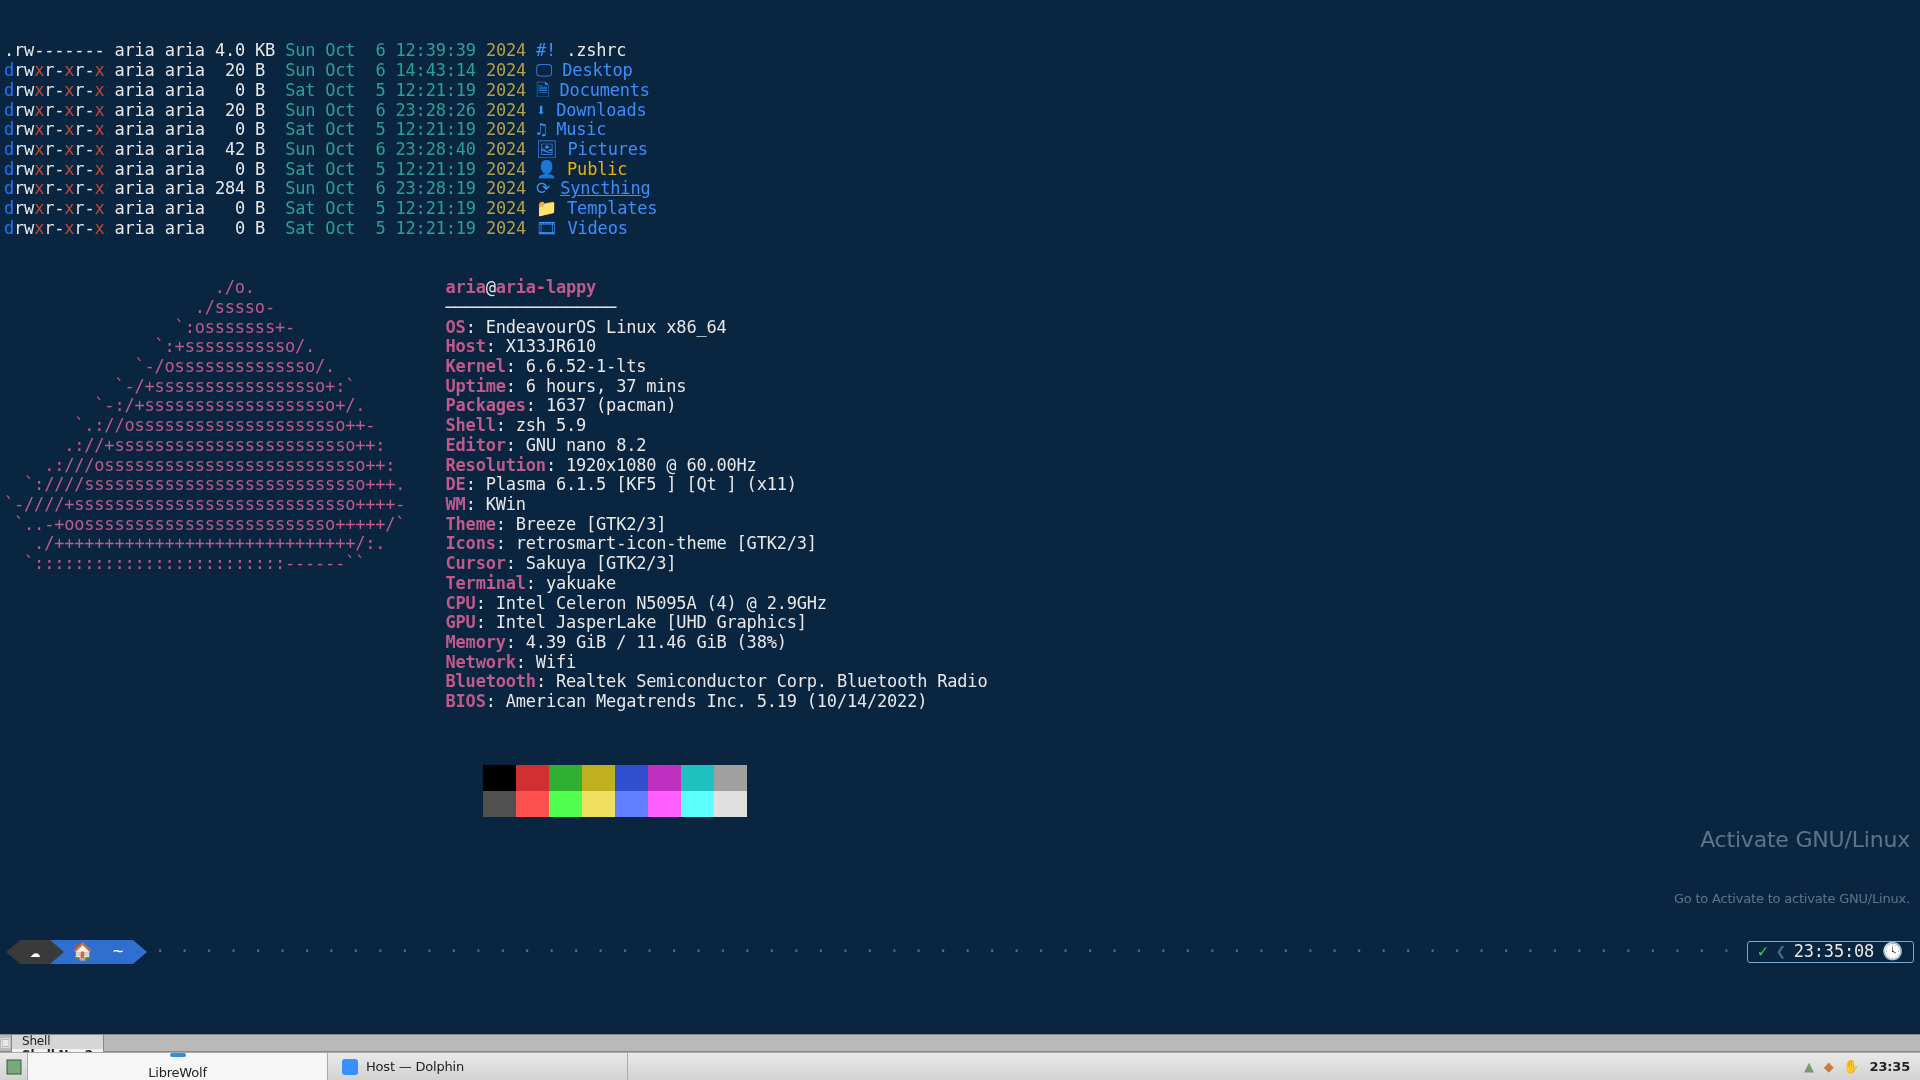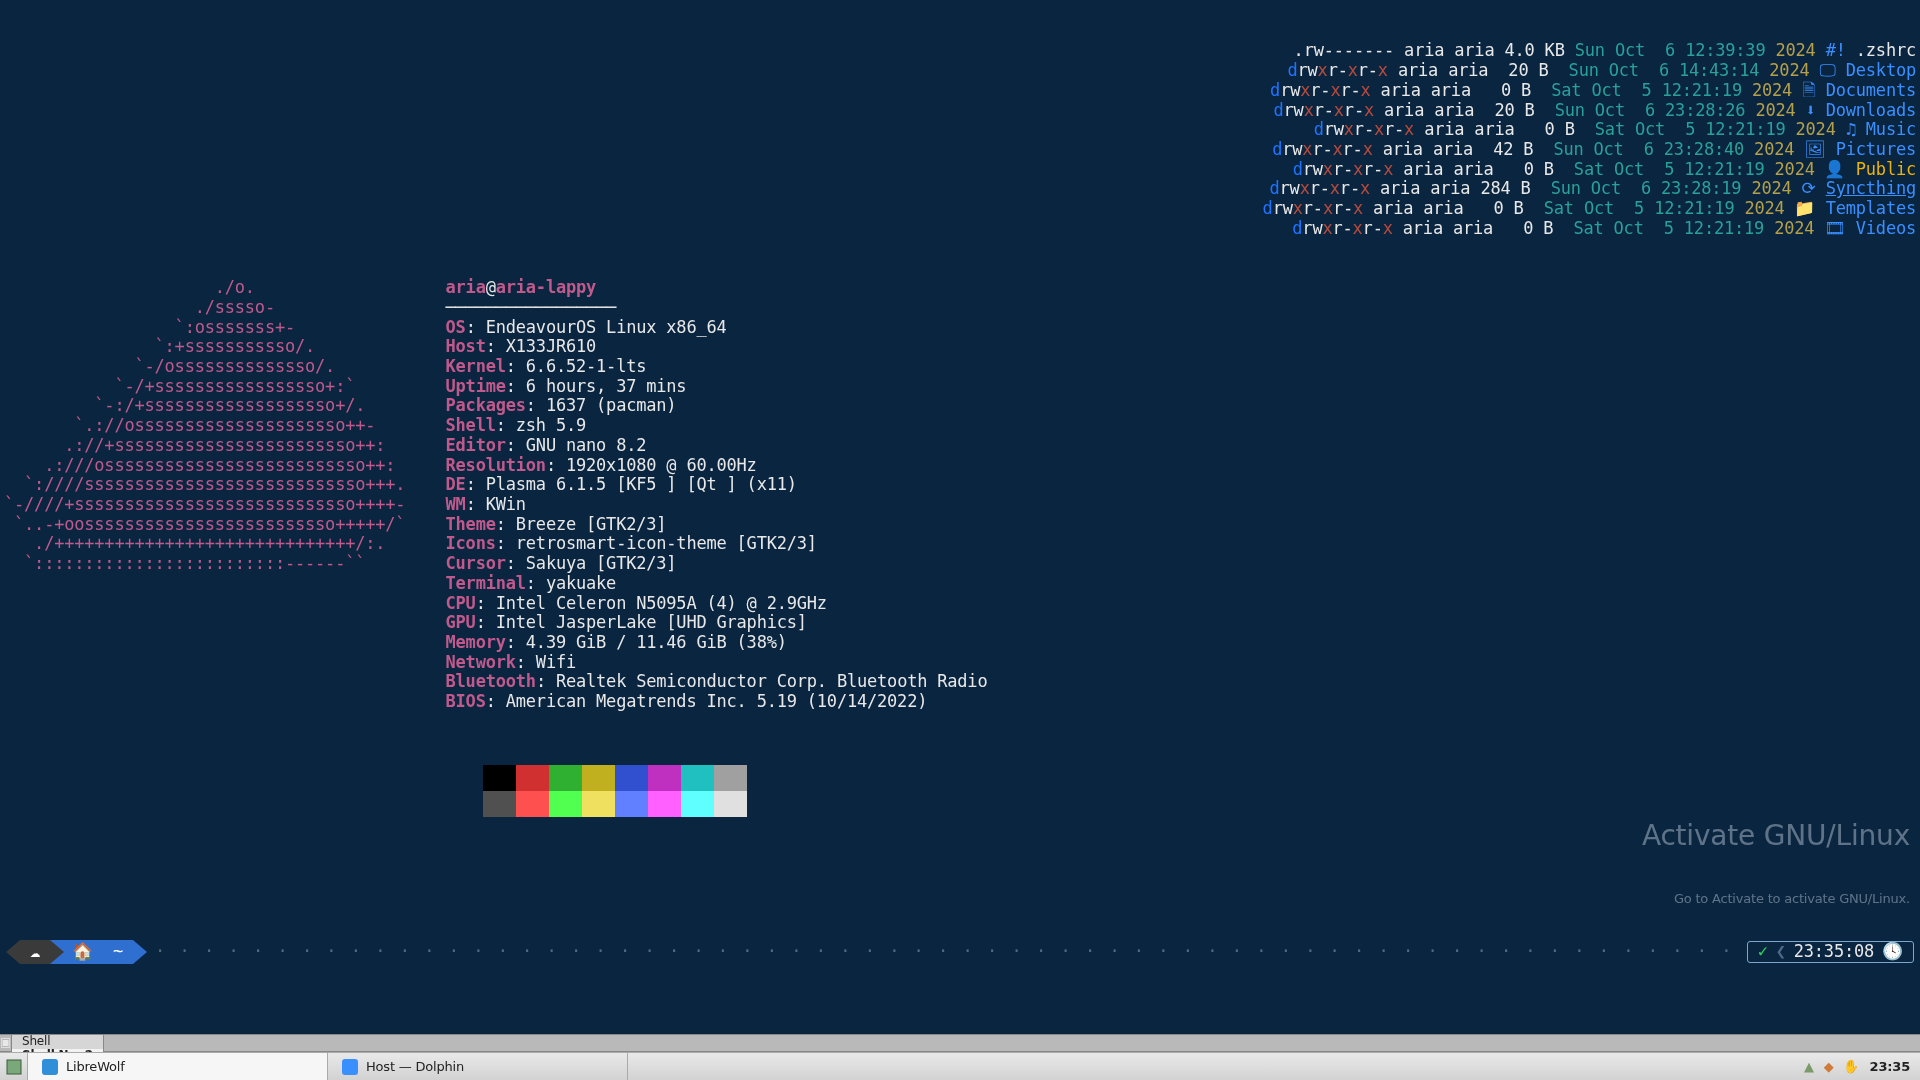--- a/index.html
+++ b/index.html
@@ -14,21 +14,21 @@
   line-height: 1.16;
   position: relative;
   letter-spacing: -0.2px;
 }
 .terminal {
   padding: 2px 4px 0 4px;
   white-space: pre;
   height: 1002px;
   position: relative;
 }
-.ls-row { display: block; text-align: right; }
+.ls-row { display: block; }
 .c-perm-d { color: #1e74ff; }
 .c-perm-r { color: #e8e8e8; }
 .c-perm-w { color: #e8e8e8; }
 .c-perm-x { color: #b84a3c; }
 .c-user   { color: #e8e8e8; }
 .c-size   { color: #e8e8e8; }
 .c-date   { color: #2aa198; }
 .c-year   { color: #b5a04a; }
 .c-dir    { color: #3a8fff; }
 .c-pub    { color: #eab308; }
@@ -90,29 +90,29 @@
   font-family:"DejaVu Sans",sans-serif; font-size:13px; color:#222;
 }
 .taskbar .launcher{
   width:28px;height:28px;display:flex;align-items:center;justify-content:center;
   border-right:1px solid #aaa;
 }
 .taskbar .task{
   display:flex;align-items:center;gap:8px;padding:0 14px;height:28px;min-width:300px;
   border-right:1px solid #aaa;
 }
-.taskbar .task.active{background:#f6f6f6;}
+.taskbar .task.active{background:#f6f6f6;flex-direction:column;}
 .taskbar .tray{margin-left:auto;display:flex;align-items:center;gap:10px;padding:0 10px;}
 .ic{display:inline-block;}
 
 .watermark{
   position:absolute; right:10px; bottom:56px; text-align:right;
   color:rgba(200,210,225,.45); font-family:"DejaVu Sans",sans-serif;
 }
-.watermark .t{font-size:28px;}
+.watermark .t{font-size:22px;}
 .watermark .s{font-size:13px;}
 </style>
 </head>
 <body>
 
 <div class="terminal">
   <div id="ls-block"><div class="ls-row"><span class="c-perm-r">.</span><span class="c-perm-r">r</span><span class="c-perm-w">w</span><span class="c-perm-r">-</span><span class="c-perm-r">-</span><span class="c-perm-r">-</span><span class="c-perm-r">-</span><span class="c-perm-r">-</span><span class="c-perm-r">-</span><span class="c-perm-r">-</span> <span class="c-user">aria</span> <span class="c-user">aria</span> <span class="c-size">4.0 KB</span> <span class="c-date">Sun Oct  6 12:39:39</span> <span class="c-year">2024</span> <span class="c-fileic">#!</span> <span class="c-file">.zshrc</span></div><div class="ls-row"><span class="c-perm-d">d</span><span class="c-perm-r">r</span><span class="c-perm-w">w</span><span class="c-perm-x">x</span><span class="c-perm-r">r</span><span class="c-perm-r">-</span><span class="c-perm-x">x</span><span class="c-perm-r">r</span><span class="c-perm-r">-</span><span class="c-perm-x">x</span> <span class="c-user">aria</span> <span class="c-user">aria</span> <span class="c-size"> 20 B </span> <span class="c-date">Sun Oct  6 14:43:14</span> <span class="c-year">2024</span> <span class="c-fileic">🖵</span> <span class="c-dir">Desktop</span></div><div class="ls-row"><span class="c-perm-d">d</span><span class="c-perm-r">r</span><span class="c-perm-w">w</span><span class="c-perm-x">x</span><span class="c-perm-r">r</span><span class="c-perm-r">-</span><span class="c-perm-x">x</span><span class="c-perm-r">r</span><span class="c-perm-r">-</span><span class="c-perm-x">x</span> <span class="c-user">aria</span> <span class="c-user">aria</span> <span class="c-size">  0 B </span> <span class="c-date">Sat Oct  5 12:21:19</span> <span class="c-year">2024</span> <span class="c-fileic">🗎</span> <span class="c-dir">Documents</span></div><div class="ls-row"><span class="c-perm-d">d</span><span class="c-perm-r">r</span><span class="c-perm-w">w</span><span class="c-perm-x">x</span><span class="c-perm-r">r</span><span class="c-perm-r">-</span><span class="c-perm-x">x</span><span class="c-perm-r">r</span><span class="c-perm-r">-</span><span class="c-perm-x">x</span> <span class="c-user">aria</span> <span class="c-user">aria</span> <span class="c-size"> 20 B </span> <span class="c-date">Sun Oct  6 23:28:26</span> <span class="c-year">2024</span> <span class="c-fileic">⬇</span> <span class="c-dir">Downloads</span></div><div class="ls-row"><span class="c-perm-d">d</span><span class="c-perm-r">r</span><span class="c-perm-w">w</span><span class="c-perm-x">x</span><span class="c-perm-r">r</span><span class="c-perm-r">-</span><span class="c-perm-x">x</span><span class="c-perm-r">r</span><span class="c-perm-r">-</span><span class="c-perm-x">x</span> <span class="c-user">aria</span> <span class="c-user">aria</span> <span class="c-size">  0 B </span> <span class="c-date">Sat Oct  5 12:21:19</span> <span class="c-year">2024</span> <span class="c-fileic">♫</span> <span class="c-dir">Music</span></div><div class="ls-row"><span class="c-perm-d">d</span><span class="c-perm-r">r</span><span class="c-perm-w">w</span><span class="c-perm-x">x</span><span class="c-perm-r">r</span><span class="c-perm-r">-</span><span class="c-perm-x">x</span><span class="c-perm-r">r</span><span class="c-perm-r">-</span><span class="c-perm-x">x</span> <span class="c-user">aria</span> <span class="c-user">aria</span> <span class="c-size"> 42 B </span> <span class="c-date">Sun Oct  6 23:28:40</span> <span class="c-year">2024</span> <span class="c-fileic">🖼</span> <span class="c-dir">Pictures</span></div><div class="ls-row"><span class="c-perm-d">d</span><span class="c-perm-r">r</span><span class="c-perm-w">w</span><span class="c-perm-x">x</span><span class="c-perm-r">r</span><span class="c-perm-r">-</span><span class="c-perm-x">x</span><span class="c-perm-r">r</span><span class="c-perm-r">-</span><span class="c-perm-x">x</span> <span class="c-user">aria</span> <span class="c-user">aria</span> <span class="c-size">  0 B </span> <span class="c-date">Sat Oct  5 12:21:19</span> <span class="c-year">2024</span> <span class="c-fileic">👤</span> <span class="c-pub">Public</span></div><div class="ls-row"><span class="c-perm-d">d</span><span class="c-perm-r">r</span><span class="c-perm-w">w</span><span class="c-perm-x">x</span><span class="c-perm-r">r</span><span class="c-perm-r">-</span><span class="c-perm-x">x</span><span class="c-perm-r">r</span><span class="c-perm-r">-</span><span class="c-perm-x">x</span> <span class="c-user">aria</span> <span class="c-user">aria</span> <span class="c-size">284 B </span> <span class="c-date">Sun Oct  6 23:28:19</span> <span class="c-year">2024</span> <span class="c-fileic">⟳</span> <span class="c-sync">Syncthing</span></div><div class="ls-row"><span class="c-perm-d">d</span><span class="c-perm-r">r</span><span class="c-perm-w">w</span><span class="c-perm-x">x</span><span class="c-perm-r">r</span><span class="c-perm-r">-</span><span class="c-perm-x">x</span><span class="c-perm-r">r</span><span class="c-perm-r">-</span><span class="c-perm-x">x</span> <span class="c-user">aria</span> <span class="c-user">aria</span> <span class="c-size">  0 B </span> <span class="c-date">Sat Oct  5 12:21:19</span> <span class="c-year">2024</span> <span class="c-fileic">📁</span> <span class="c-dir">Templates</span></div><div class="ls-row"><span class="c-perm-d">d</span><span class="c-perm-r">r</span><span class="c-perm-w">w</span><span class="c-perm-x">x</span><span class="c-perm-r">r</span><span class="c-perm-r">-</span><span class="c-perm-x">x</span><span class="c-perm-r">r</span><span class="c-perm-r">-</span><span class="c-perm-x">x</span> <span class="c-user">aria</span> <span class="c-user">aria</span> <span class="c-size">  0 B </span> <span class="c-date">Sat Oct  5 12:21:19</span> <span class="c-year">2024</span> <span class="c-fileic">🎞</span> <span class="c-dir">Videos</span></div></div>
   <div id="fetch-block"><div><span class="ascii">&nbsp;&nbsp;&nbsp;&nbsp;&nbsp;&nbsp;&nbsp;&nbsp;&nbsp;&nbsp;&nbsp;&nbsp;&nbsp;&nbsp;&nbsp;&nbsp;&nbsp;&nbsp;&nbsp;&nbsp;&nbsp;./o.&nbsp;&nbsp;&nbsp;&nbsp;&nbsp;&nbsp;&nbsp;&nbsp;&nbsp;&nbsp;&nbsp;&nbsp;&nbsp;&nbsp;&nbsp;&nbsp;&nbsp;&nbsp;&nbsp;</span><span class="userhost"><span class="u">aria</span><span class="at">@</span><span class="h">aria-lappy</span></span></div><div><span class="ascii">&nbsp;&nbsp;&nbsp;&nbsp;&nbsp;&nbsp;&nbsp;&nbsp;&nbsp;&nbsp;&nbsp;&nbsp;&nbsp;&nbsp;&nbsp;&nbsp;&nbsp;&nbsp;&nbsp;./sssso-&nbsp;&nbsp;&nbsp;&nbsp;&nbsp;&nbsp;&nbsp;&nbsp;&nbsp;&nbsp;&nbsp;&nbsp;&nbsp;&nbsp;&nbsp;&nbsp;&nbsp;</span><span class="fetch-val">─────────────────</span></div><div><span class="ascii">&nbsp;&nbsp;&nbsp;&nbsp;&nbsp;&nbsp;&nbsp;&nbsp;&nbsp;&nbsp;&nbsp;&nbsp;&nbsp;&nbsp;&nbsp;&nbsp;&nbsp;`:osssssss+-&nbsp;&nbsp;&nbsp;&nbsp;&nbsp;&nbsp;&nbsp;&nbsp;&nbsp;&nbsp;&nbsp;&nbsp;&nbsp;&nbsp;&nbsp;</span><span class="fetch-label">OS</span><span class="fetch-val">: EndeavourOS Linux x86_64</span></div><div><span class="ascii">&nbsp;&nbsp;&nbsp;&nbsp;&nbsp;&nbsp;&nbsp;&nbsp;&nbsp;&nbsp;&nbsp;&nbsp;&nbsp;&nbsp;&nbsp;`:+sssssssssso/.&nbsp;&nbsp;&nbsp;&nbsp;&nbsp;&nbsp;&nbsp;&nbsp;&nbsp;&nbsp;&nbsp;&nbsp;&nbsp;</span><span class="fetch-label">Host</span><span class="fetch-val">: X133JR610</span></div><div><span class="ascii">&nbsp;&nbsp;&nbsp;&nbsp;&nbsp;&nbsp;&nbsp;&nbsp;&nbsp;&nbsp;&nbsp;&nbsp;&nbsp;`-/ossssssssssssso/.&nbsp;&nbsp;&nbsp;&nbsp;&nbsp;&nbsp;&nbsp;&nbsp;&nbsp;&nbsp;&nbsp;</span><span class="fetch-label">Kernel</span><span class="fetch-val">: 6.6.52-1-lts</span></div><div><span class="ascii">&nbsp;&nbsp;&nbsp;&nbsp;&nbsp;&nbsp;&nbsp;&nbsp;&nbsp;&nbsp;&nbsp;`-/+sssssssssssssssso+:`&nbsp;&nbsp;&nbsp;&nbsp;&nbsp;&nbsp;&nbsp;&nbsp;&nbsp;</span><span class="fetch-label">Uptime</span><span class="fetch-val">: 6 hours, 37 mins</span></div><div><span class="ascii">&nbsp;&nbsp;&nbsp;&nbsp;&nbsp;&nbsp;&nbsp;&nbsp;&nbsp;`-:/+sssssssssssssssssso+/.&nbsp;&nbsp;&nbsp;&nbsp;&nbsp;&nbsp;&nbsp;&nbsp;</span><span class="fetch-label">Packages</span><span class="fetch-val">: 1637 (pacman)</span></div><div><span class="ascii">&nbsp;&nbsp;&nbsp;&nbsp;&nbsp;&nbsp;&nbsp;`.://osssssssssssssssssssso++-&nbsp;&nbsp;&nbsp;&nbsp;&nbsp;&nbsp;&nbsp;</span><span class="fetch-label">Shell</span><span class="fetch-val">: zsh 5.9</span></div><div><span class="ascii">&nbsp;&nbsp;&nbsp;&nbsp;&nbsp;&nbsp;.://+ssssssssssssssssssssssso++:&nbsp;&nbsp;&nbsp;&nbsp;&nbsp;&nbsp;</span><span class="fetch-label">Editor</span><span class="fetch-val">: GNU nano 8.2</span></div><div><span class="ascii">&nbsp;&nbsp;&nbsp;&nbsp;.:///ossssssssssssssssssssssssso++:&nbsp;&nbsp;&nbsp;&nbsp;&nbsp;</span><span class="fetch-label">Resolution</span><span class="fetch-val">: 1920x1080 @ 60.00Hz</span></div><div><span class="ascii">&nbsp;&nbsp;`:////ssssssssssssssssssssssssssso+++.&nbsp;&nbsp;&nbsp;&nbsp;</span><span class="fetch-label">DE</span><span class="fetch-val">: Plasma 6.1.5 [KF5 ] [Qt ] (x11)</span></div><div><span class="ascii">`-////+ssssssssssssssssssssssssssso++++-&nbsp;&nbsp;&nbsp;&nbsp;</span><span class="fetch-label">WM</span><span class="fetch-val">: KWin</span></div><div><span class="ascii">&nbsp;`..-+oosssssssssssssssssssssssso+++++/`&nbsp;&nbsp;&nbsp;&nbsp;</span><span class="fetch-label">Theme</span><span class="fetch-val">: Breeze [GTK2/3]</span></div><div><span class="ascii">&nbsp;&nbsp;&nbsp;./++++++++++++++++++++++++++++++/:.&nbsp;&nbsp;&nbsp;&nbsp;&nbsp;&nbsp;</span><span class="fetch-label">Icons</span><span class="fetch-val">: retrosmart-icon-theme [GTK2/3]</span></div><div><span class="ascii">&nbsp;&nbsp;`:::::::::::::::::::::::::------``&nbsp;&nbsp;&nbsp;&nbsp;&nbsp;&nbsp;&nbsp;&nbsp;</span><span class="fetch-label">Cursor</span><span class="fetch-val">: Sakuya [GTK2/3]</span></div><div><span class="ascii">&nbsp;&nbsp;&nbsp;&nbsp;&nbsp;&nbsp;&nbsp;&nbsp;&nbsp;&nbsp;&nbsp;&nbsp;&nbsp;&nbsp;&nbsp;&nbsp;&nbsp;&nbsp;&nbsp;&nbsp;&nbsp;&nbsp;&nbsp;&nbsp;&nbsp;&nbsp;&nbsp;&nbsp;&nbsp;&nbsp;&nbsp;&nbsp;&nbsp;&nbsp;&nbsp;&nbsp;&nbsp;&nbsp;&nbsp;&nbsp;&nbsp;&nbsp;&nbsp;&nbsp;</span><span class="fetch-label">Terminal</span><span class="fetch-val">: yakuake</span></div><div><span class="ascii">&nbsp;&nbsp;&nbsp;&nbsp;&nbsp;&nbsp;&nbsp;&nbsp;&nbsp;&nbsp;&nbsp;&nbsp;&nbsp;&nbsp;&nbsp;&nbsp;&nbsp;&nbsp;&nbsp;&nbsp;&nbsp;&nbsp;&nbsp;&nbsp;&nbsp;&nbsp;&nbsp;&nbsp;&nbsp;&nbsp;&nbsp;&nbsp;&nbsp;&nbsp;&nbsp;&nbsp;&nbsp;&nbsp;&nbsp;&nbsp;&nbsp;&nbsp;&nbsp;&nbsp;</span><span class="fetch-label">CPU</span><span class="fetch-val">: Intel Celeron N5095A (4) @ 2.9GHz</span></div><div><span class="ascii">&nbsp;&nbsp;&nbsp;&nbsp;&nbsp;&nbsp;&nbsp;&nbsp;&nbsp;&nbsp;&nbsp;&nbsp;&nbsp;&nbsp;&nbsp;&nbsp;&nbsp;&nbsp;&nbsp;&nbsp;&nbsp;&nbsp;&nbsp;&nbsp;&nbsp;&nbsp;&nbsp;&nbsp;&nbsp;&nbsp;&nbsp;&nbsp;&nbsp;&nbsp;&nbsp;&nbsp;&nbsp;&nbsp;&nbsp;&nbsp;&nbsp;&nbsp;&nbsp;&nbsp;</span><span class="fetch-label">GPU</span><span class="fetch-val">: Intel JasperLake [UHD Graphics]</span></div><div><span class="ascii">&nbsp;&nbsp;&nbsp;&nbsp;&nbsp;&nbsp;&nbsp;&nbsp;&nbsp;&nbsp;&nbsp;&nbsp;&nbsp;&nbsp;&nbsp;&nbsp;&nbsp;&nbsp;&nbsp;&nbsp;&nbsp;&nbsp;&nbsp;&nbsp;&nbsp;&nbsp;&nbsp;&nbsp;&nbsp;&nbsp;&nbsp;&nbsp;&nbsp;&nbsp;&nbsp;&nbsp;&nbsp;&nbsp;&nbsp;&nbsp;&nbsp;&nbsp;&nbsp;&nbsp;</span><span class="fetch-label">Memory</span><span class="fetch-val">: 4.39 GiB / 11.46 GiB (38%)</span></div><div><span class="ascii">&nbsp;&nbsp;&nbsp;&nbsp;&nbsp;&nbsp;&nbsp;&nbsp;&nbsp;&nbsp;&nbsp;&nbsp;&nbsp;&nbsp;&nbsp;&nbsp;&nbsp;&nbsp;&nbsp;&nbsp;&nbsp;&nbsp;&nbsp;&nbsp;&nbsp;&nbsp;&nbsp;&nbsp;&nbsp;&nbsp;&nbsp;&nbsp;&nbsp;&nbsp;&nbsp;&nbsp;&nbsp;&nbsp;&nbsp;&nbsp;&nbsp;&nbsp;&nbsp;&nbsp;</span><span class="fetch-label">Network</span><span class="fetch-val">: Wifi</span></div><div><span class="ascii">&nbsp;&nbsp;&nbsp;&nbsp;&nbsp;&nbsp;&nbsp;&nbsp;&nbsp;&nbsp;&nbsp;&nbsp;&nbsp;&nbsp;&nbsp;&nbsp;&nbsp;&nbsp;&nbsp;&nbsp;&nbsp;&nbsp;&nbsp;&nbsp;&nbsp;&nbsp;&nbsp;&nbsp;&nbsp;&nbsp;&nbsp;&nbsp;&nbsp;&nbsp;&nbsp;&nbsp;&nbsp;&nbsp;&nbsp;&nbsp;&nbsp;&nbsp;&nbsp;&nbsp;</span><span class="fetch-label">Bluetooth</span><span class="fetch-val">: Realtek Semiconductor Corp. Bluetooth Radio</span></div><div><span class="ascii">&nbsp;&nbsp;&nbsp;&nbsp;&nbsp;&nbsp;&nbsp;&nbsp;&nbsp;&nbsp;&nbsp;&nbsp;&nbsp;&nbsp;&nbsp;&nbsp;&nbsp;&nbsp;&nbsp;&nbsp;&nbsp;&nbsp;&nbsp;&nbsp;&nbsp;&nbsp;&nbsp;&nbsp;&nbsp;&nbsp;&nbsp;&nbsp;&nbsp;&nbsp;&nbsp;&nbsp;&nbsp;&nbsp;&nbsp;&nbsp;&nbsp;&nbsp;&nbsp;&nbsp;</span><span class="fetch-label">BIOS</span><span class="fetch-val">: American Megatrends Inc. 5.19 (10/14/2022)</span></div></div>
   <div class="swatches">
     <div class="row" id="sw-row1"><div class="sw" style="background: rgb(0, 0, 0);"></div><div class="sw" style="background: rgb(208, 48, 48);"></div><div class="sw" style="background: rgb(48, 176, 48);"></div><div class="sw" style="background: rgb(192, 176, 32);"></div><div class="sw" style="background: rgb(48, 80, 208);"></div><div class="sw" style="background: rgb(192, 48, 192);"></div><div class="sw" style="background: rgb(32, 192, 192);"></div><div class="sw" style="background: rgb(160, 160, 160);"></div></div>

